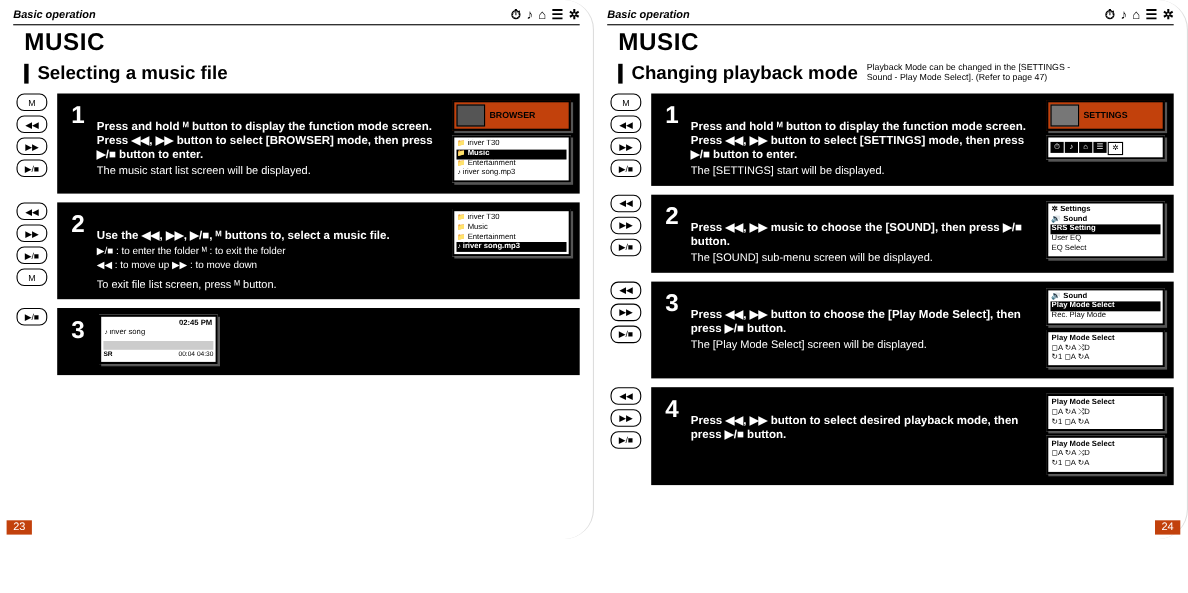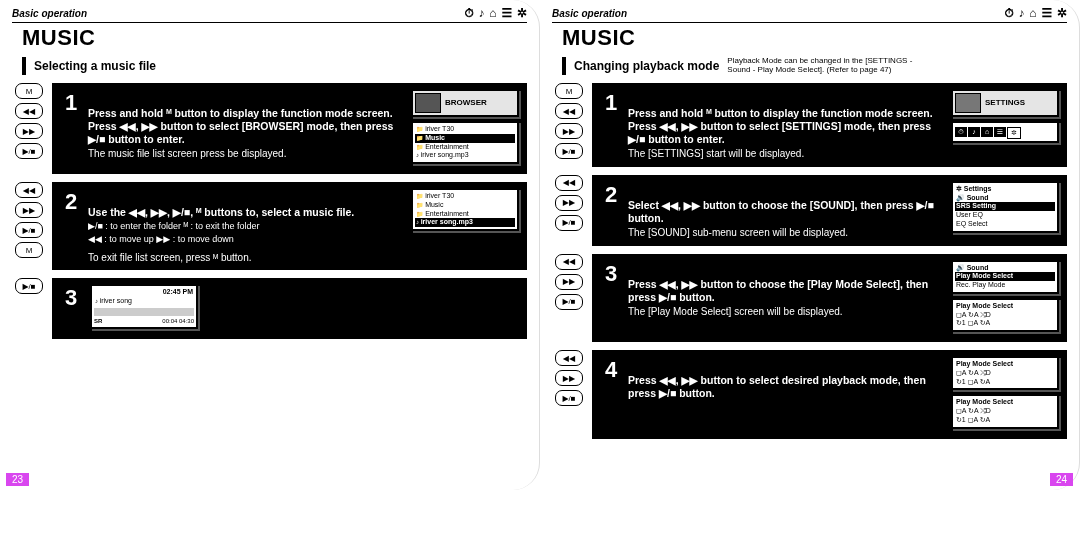--- a/index.html
+++ b/index.html
@@ -46,21 +46,21 @@
     margin: 4px 0 8px 10px;
   }
   .sub-head .bar {
     width: 4px;
     height: 18px;
     background: #000;
     margin-right: 8px;
   }
   .sub-head .txt {
     font-weight: bold;
-    font-size: 12px;
+    font-size: 17px;
   }
   .sub-head .note {
     font-size: 8px;
     margin-left: 8px;
     max-width: 200px;
     line-height: 1.1;
   }
   .step-block {
     display: flex;
     margin-bottom: 8px;
@@ -127,37 +127,37 @@
   }
   .mini-screen .ms-title { font-weight: bold; font-size: 7px; text-align: right; padding-right:1px;}
   .mini-screen .ms-row { padding: 0 1px; white-space: nowrap; overflow: hidden;}
   .mini-screen .ms-row.hi { background: #000; color: #fff; font-weight: bold;}
   .mini-screen .folder::before { content: "📁 "; font-size:6px;}
   .mini-screen .file::before { content: "♪ "; font-size:6px;}
   .browser-head {
     display: flex;
     align-items: center;
     border: 2px solid #000;
-    background: #e5e5e5;
+    background: #c2410c;
     padding: 2px;
     margin-bottom: 4px;
     box-shadow: 2px 2px 0 #555;
     color: #000;
   }
   .browser-head .hicon {
     width: 24px; height: 18px;
     background: #555;
     margin-right: 4px;
     border: 1px solid #000;
   }
   .browser-head .htxt { font-weight: bold; font-size: 8px;}
   .pagenum {
     position: absolute;
     bottom: 4px;
-    background: #d946ef;
+    background: #c2410c;
     color: #fff;
     font-size: 10px;
     padding: 1px 6px;
   }
   .pagenum.left { left: 6px; }
   .pagenum.right { right: 6px; }
   .icon-strip {
     display: flex;
     gap: 1px;
     margin-top: 2px;
@@ -201,21 +201,21 @@
         <div class="rbtn">▶▶</div>
         <div class="rbtn">▶/■</div>
       </div>
       <div class="step-body">
         <div class="step-num-box">
             <div class="step-num">1</div>
           </div>
         <div class="step-text">
           <div class="bold">Press and hold ᴹ button to display the function mode screen.</div>
           <div class="bold">Press ◀◀, ▶▶ button to select [BROWSER] mode, then press ▶/■ button to enter.</div>
-          <div class="sub">The music file list screen press be displayed.</div>
+          <div class="sub">The music start list screen will be displayed.</div>
         </div>
         <div class="screen-col">
           <div class="browser-head">
             <div class="hicon"></div>
             <div class="htxt">BROWSER</div>
           </div>
           <div class="mini-screen">
             <div class="ms-row folder">iriver T30</div>
             <div class="ms-row folder hi">Music</div>
             <div class="ms-row folder">Entertainment</div>
@@ -335,21 +335,21 @@
       <div class="remote-col">
         <div class="rbtn">◀◀</div>
         <div class="rbtn">▶▶</div>
         <div class="rbtn">▶/■</div>
       </div>
       <div class="step-body">
         <div class="step-num-box">
             <div class="step-num">2</div>
           </div>
         <div class="step-text">
-          <div class="bold">Select ◀◀, ▶▶ button to choose the [SOUND], then press ▶/■ button.</div>
+          <div class="bold">Press ◀◀, ▶▶ music to choose the [SOUND], then press ▶/■ button.</div>
           <div class="sub">The [SOUND] sub-menu screen will be displayed.</div>
         </div>
         <div class="screen-col">
           <div class="mini-screen">
             <div class="ms-row" style="font-weight:bold;">✲ Settings</div>
             <div class="ms-row" style="font-weight:bold;">🔊 Sound</div>
             <div class="ms-row hi">SRS Setting</div>
             <div class="ms-row">User EQ</div>
             <div class="ms-row">EQ Select</div>
           </div>

